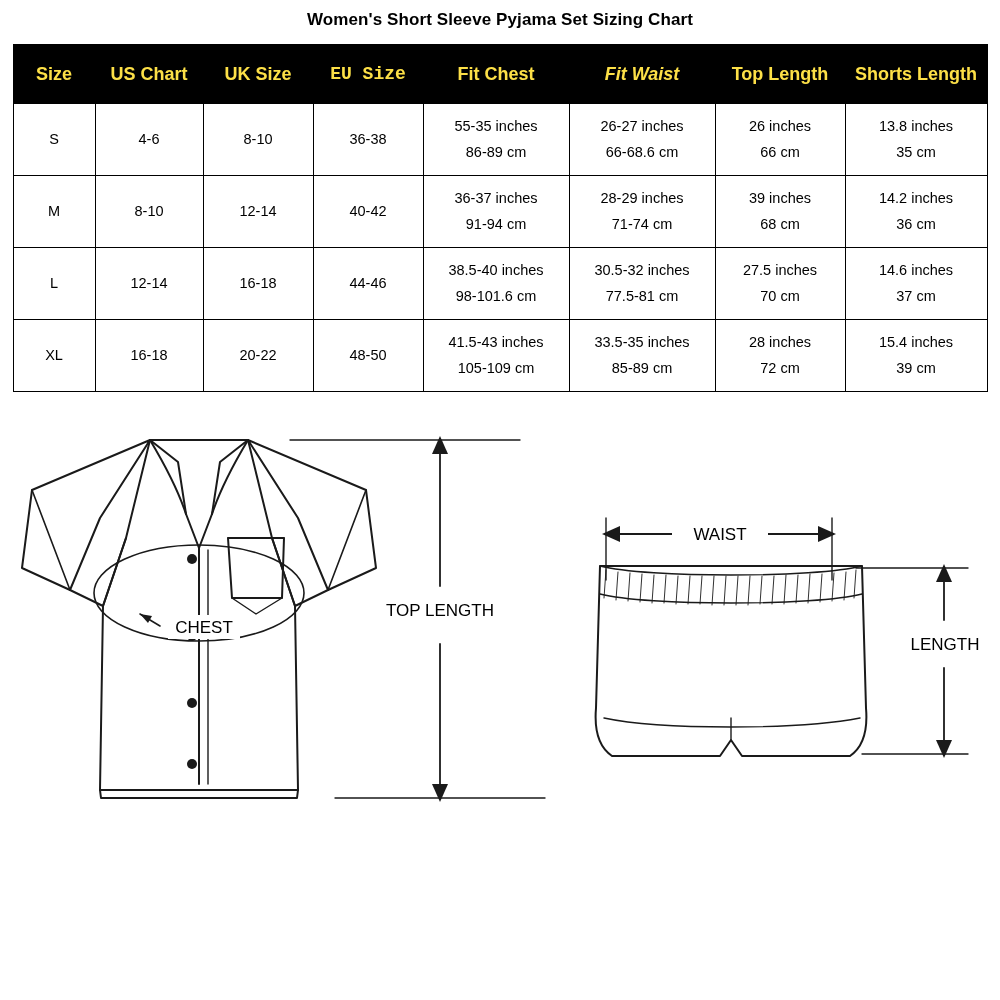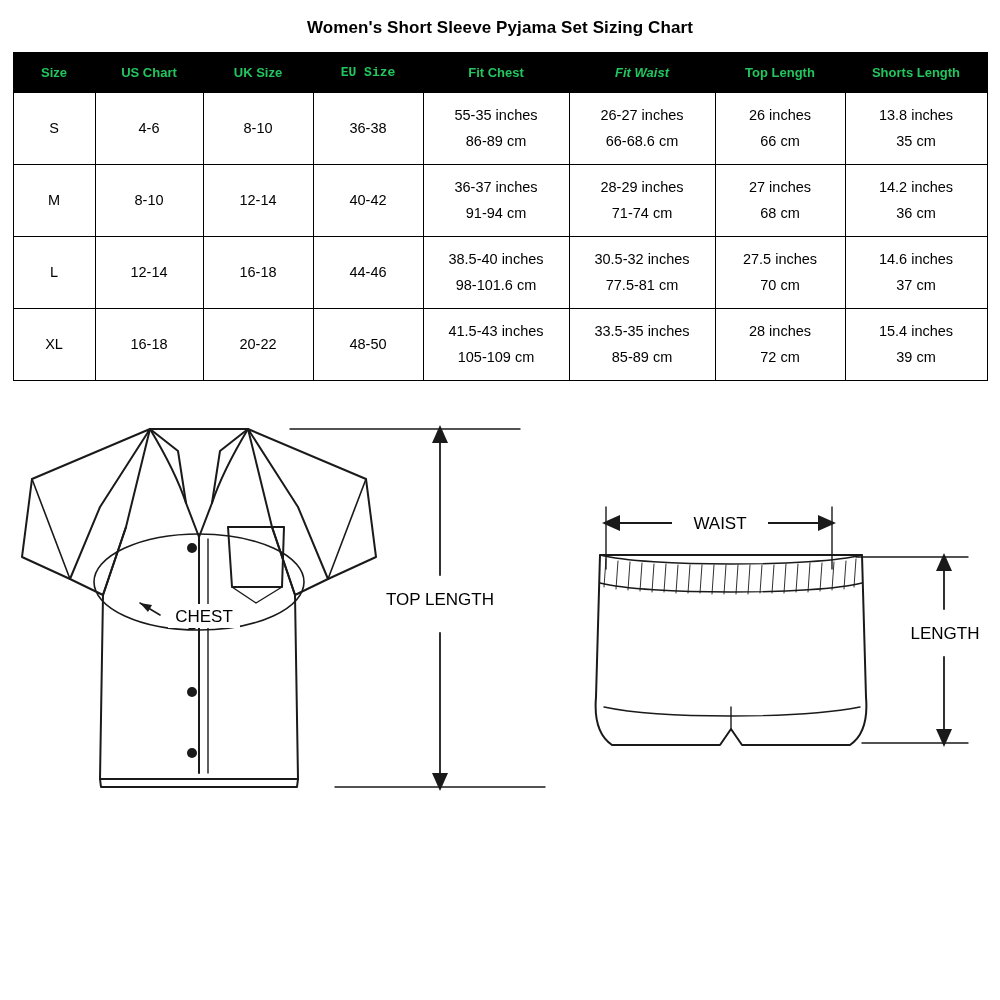--- a/index.html
+++ b/index.html
@@ -15,39 +15,39 @@
   #page {
     position: relative;
     width: 1000px;
     height: 1000px;
     overflow: hidden;
   }
   .title {
     text-align: center;
     font-size: 17px;
     font-weight: bold;
-    padding-top: 18px;
+    padding-top: 10px;
     padding-bottom: 14px;
     letter-spacing: 0.1px;
   }
   table.size-table {
     border-collapse: collapse;
     width: 956px;
     margin: 0 auto;
     table-layout: fixed;
   }
   table.size-table th {
     background: #000000;
-    color: #22c55e;
-    font-size: 13px;
+    color: #fde047;
+    font-size: 18px;
     font-weight: bold;
     text-align: center;
     padding: 12px 4px;
     border: 1px solid #000000;
-    height: 40px;
+    height: 59px;
   }
   table.size-table td {
     border: 1px solid #000000;
     text-align: center;
     font-size: 14.5px;
     padding: 6px 4px;
     height: 72px;
     vertical-align: middle;
     line-height: 1.75;
   }
@@ -124,21 +124,21 @@
         <td>40-42</td>
         <td class="cell-two-line">
           <span>36-37 inches</span>
           <span>91-94 cm</span>
         </td>
         <td class="cell-two-line">
           <span>28-29 inches</span>
           <span>71-74 cm</span>
         </td>
         <td class="cell-two-line">
-          <span>27 inches</span>
+          <span>39 inches</span>
           <span>68 cm</span>
         </td>
         <td class="cell-two-line">
           <span>14.2 inches</span>
           <span>36 cm</span>
         </td>
       </tr>
       <tr>
         <td>L</td>
         <td>12-14</td>

